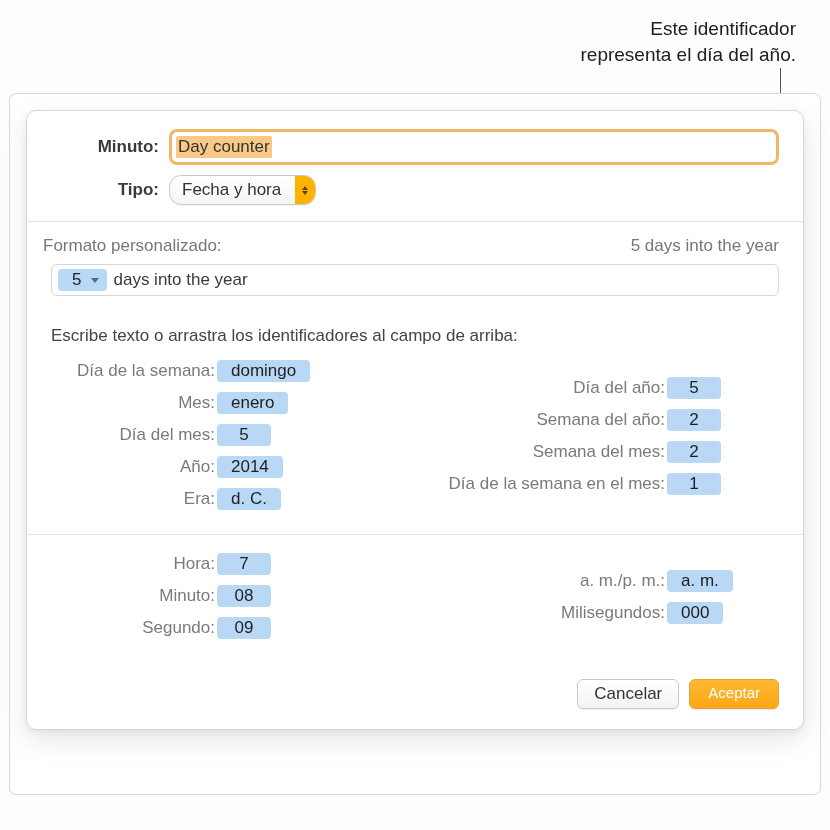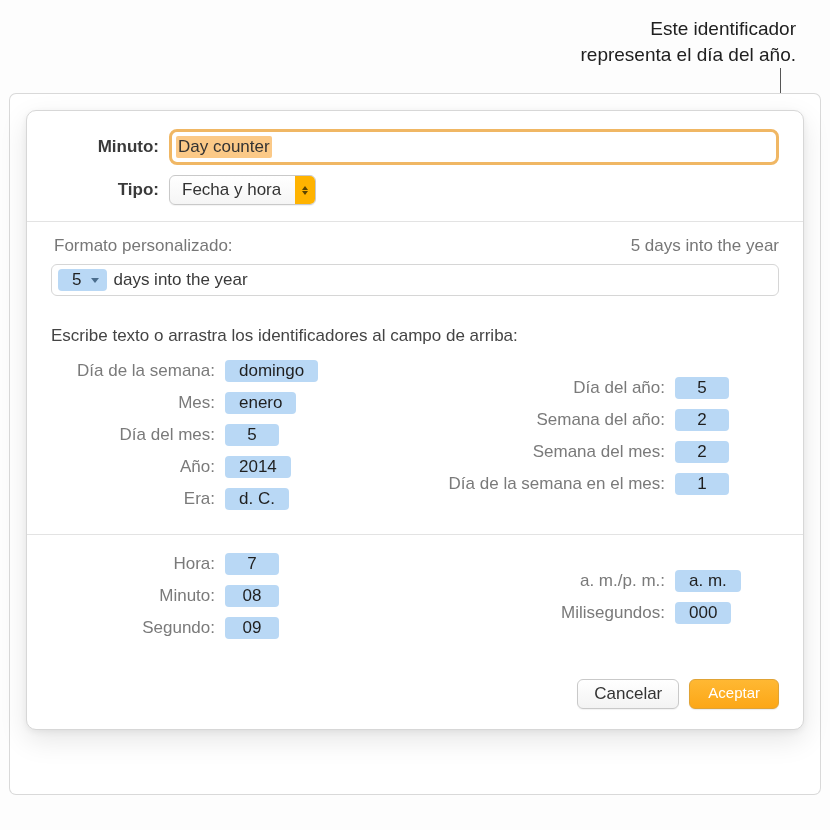--- a/index.html
+++ b/index.html
@@ -90,21 +90,21 @@
   .row-type .lbl {
     width: 108px;
     text-align: right;
     font-weight: 700;
     padding-right: 10px;
   }
   .combo {
     display: inline-flex;
     align-items: center;
     border: 1px solid #c9c9c9;
-    border-radius: 6px;
+    border-radius: 12px;
     background: linear-gradient(#ffffff,#f5f5f5);
     box-shadow: 0 1px 1px rgba(0,0,0,0.05);
     height: 28px;
     overflow: hidden;
   }
   .combo .txt { padding: 0 14px 0 12px; color:#333; }
   .combo .btn {
     background: #ffb300;
     width: 20px;
     height: 100%;
@@ -113,21 +113,21 @@
   }
   .tri-up, .tri-down {
     width:0; height:0; border-left:3.5px solid transparent; border-right:3.5px solid transparent;
   }
   .tri-up   { border-bottom:4px solid #5a4300; }
   .tri-down { border-top:4px solid #5a4300; }
 
   
   .fmt-head {
     display:flex; justify-content:space-between; align-items:center;
-    padding: 14px 24px 8px 27px;
+    padding: 14px 24px 8px 16px;
     color:#777;
     gap:10px;
   }
   .fmt-head .preview { color:#777; }
   .fmt-field {
     margin: 0 24px 14px 24px;
     border: 1px solid #d6d6d6;
     border-radius: 6px;
     background: #fff;
     padding: 4px 6px;
@@ -151,21 +151,21 @@
   .instr {
     padding: 16px 24px 10px 24px;
     color:#444;
   }
 
   .grid { display:flex; padding: 0 24px 14px 24px; gap: 12px; }
   .col  { }
   .colL { flex: 0 0 352px; }
   .colR { flex: 1; margin-top: 17px; }
   .kv   { display:flex; align-items:center; margin: 4px 0 10px 0; }
-  .k    { color:#7a7a7a; text-align:right; padding-right:10px; }
+  .k    { color:#7a7a7a; text-align:right; padding-right:2px; }
   .colL .k { width: 164px; }
   .colR .k { width: 250px; }
   .chip {
     background:#b9d8f5;
     color:#1f1f1f;
     border-radius:4px;
     padding: 1px 14px;
     min-width: 26px;
     text-align:center;
     display:inline-block;

